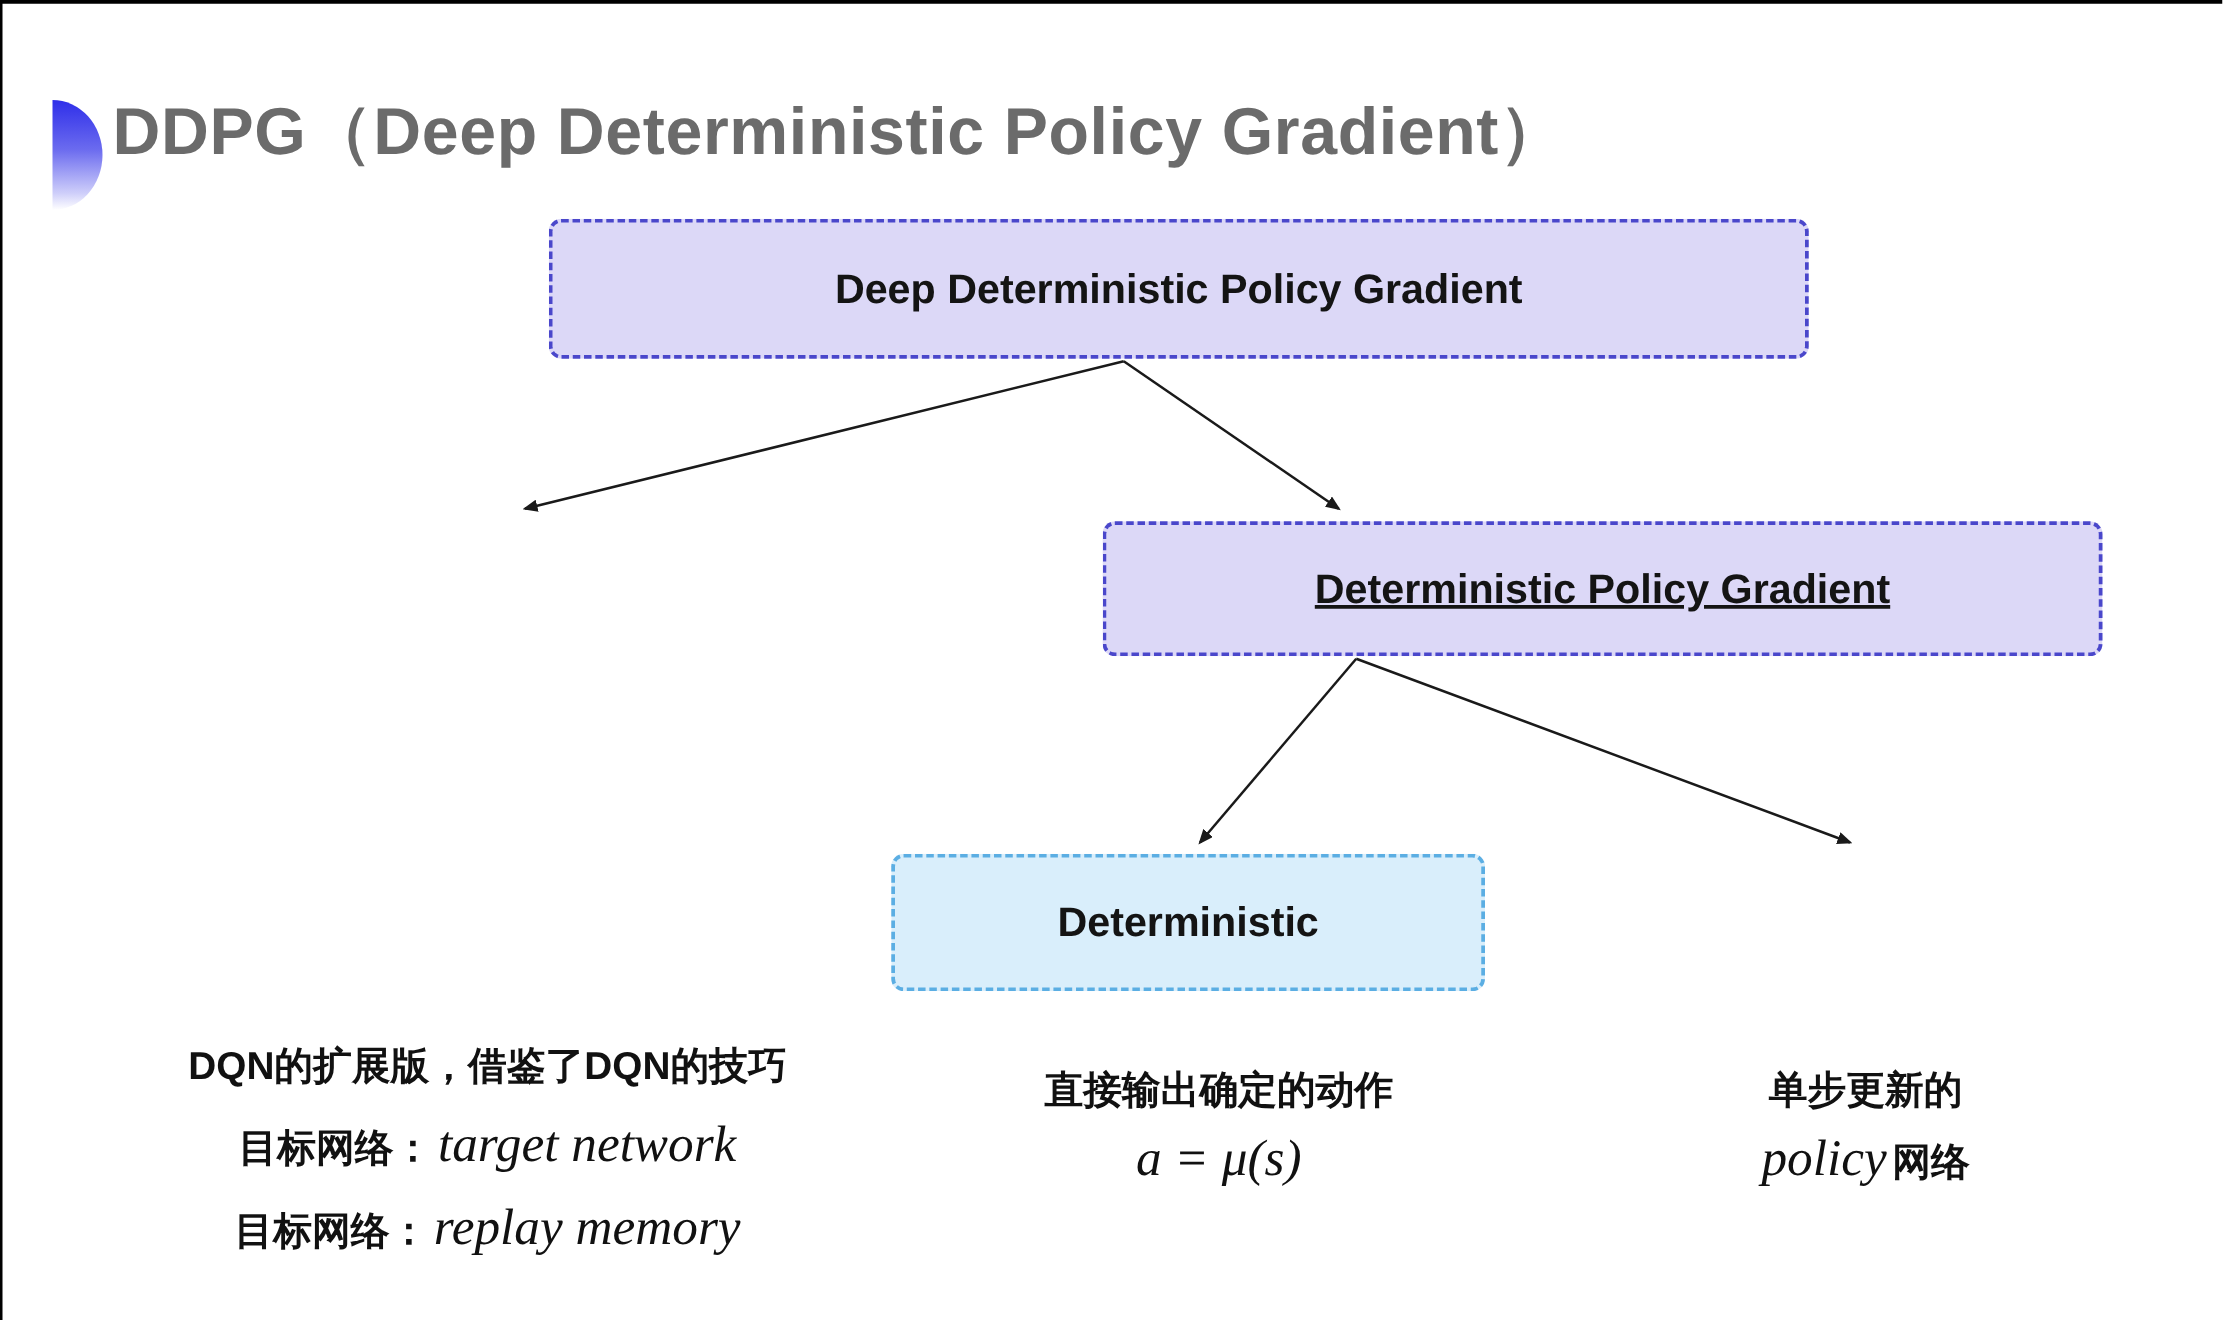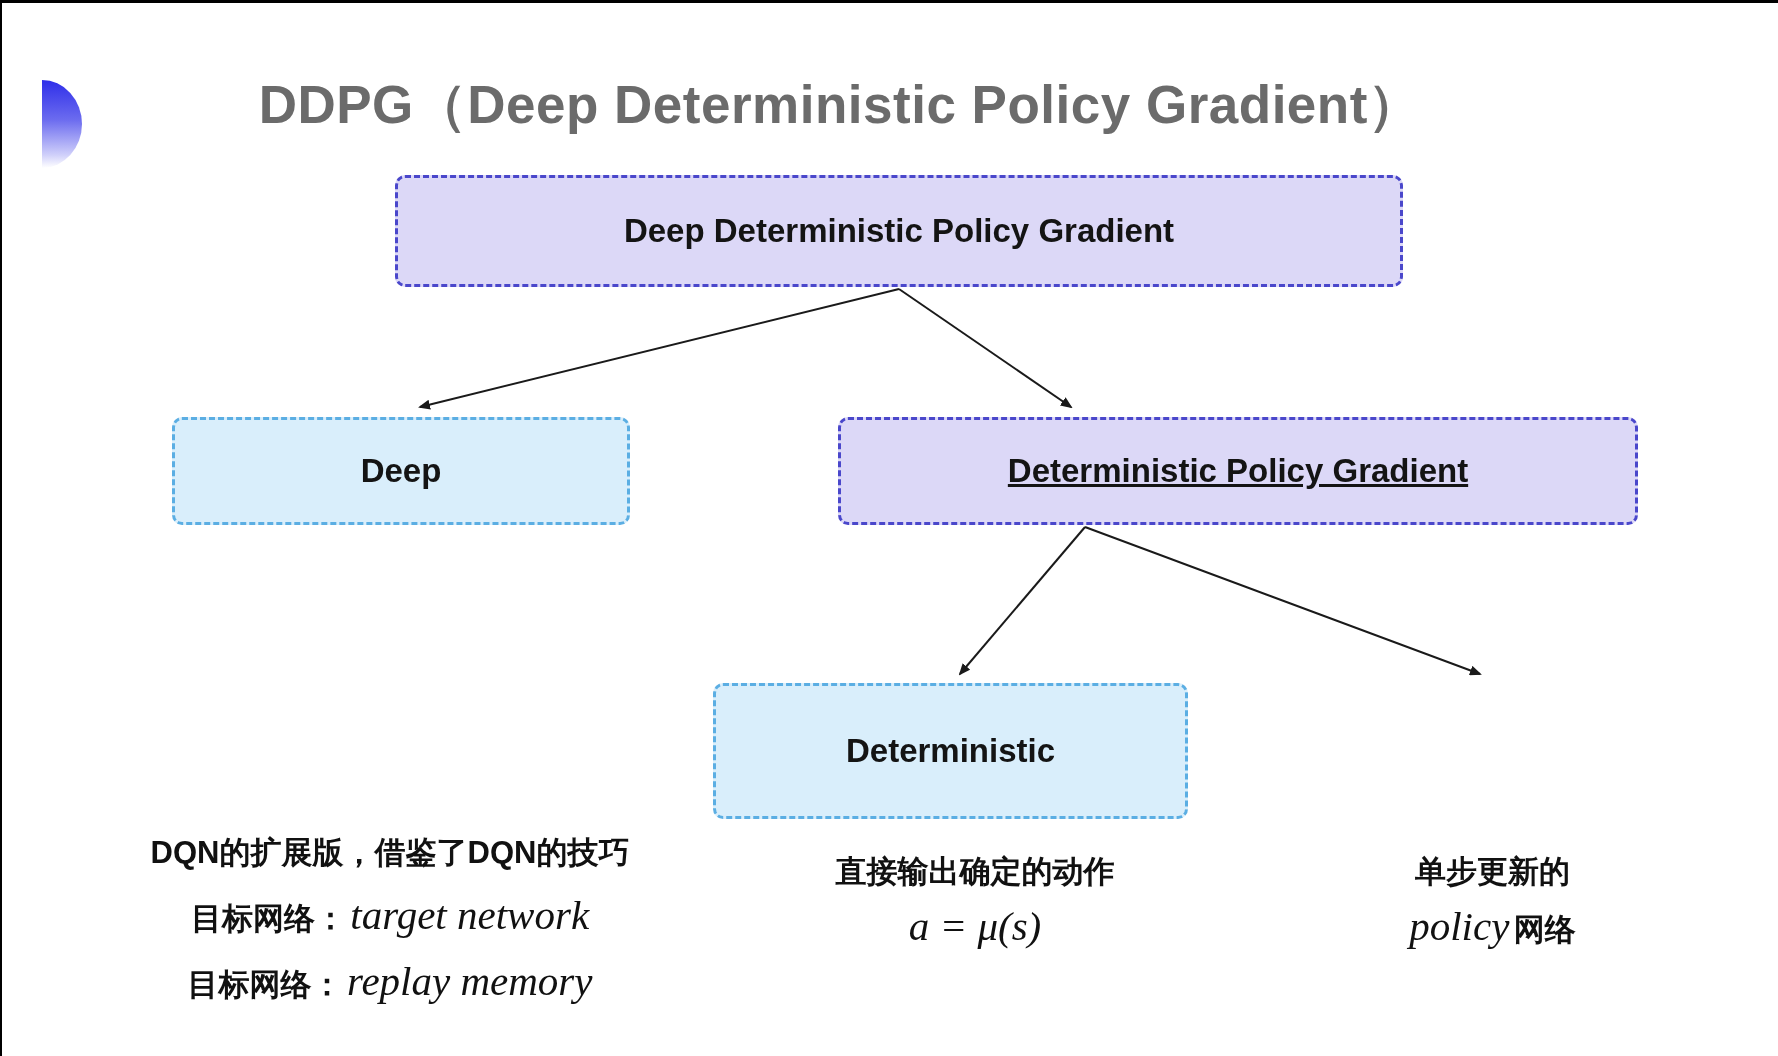--- a/index.html
+++ b/index.html
@@ -9,32 +9,32 @@
 
   
   .edge-top  { position:absolute; left:0; top:0; width:1778px; height:3px; background:#000; }
   .edge-left { position:absolute; left:0; top:0; width:2px; height:1056px; background:#000; }
 
   
   .title-bullet { position:absolute; left:42px; top:80px; width:40px; height:88px;
                   background:linear-gradient(180deg,#2e2ee9 0%,#6b6bef 45%,#cfcffa 85%,#ffffff 100%);
                   border-top-right-radius:100% 50%; border-bottom-right-radius:100% 50%; }
   .page-title { position:absolute; left:90px; top:70px; width:1500px;
-                font-size:53px; font-weight:600; color:#6b6b6b; letter-spacing:0.5px;text-align:center; }
+                font-size:53px; font-weight:600; color:#6b6b6b; letter-spacing:0.5px; }
 
   
   .node { position:absolute; display:flex; align-items:center; justify-content:center;
           border-radius:10px; font-size:33px; font-weight:600; color:#141414; }
-  .node-purple { background:#dcd8f7; border:3px dashed #4a47cb; }
+  .node-purple { background:#dcd8f7; border:3px dashed #4a47cb;margin-left:44px; }
   .node-cyan   { background:#d9eefb; border:3px dashed #5baee3; }
 
   #node-ddpg { left:395px;  top:175px; width:1008px; height:112px; }
   #node-deep { left:172px;  top:417px; width:458px;  height:108px; }
   #node-dpg  { left:838px;  top:417px; width:800px;  height:108px;text-decoration:underline; }
-  #node-det  { left:713px;  top:683px; width:475px;  height:136px;justify-content:center; }
+  #node-det  { left:713px;  top:683px; width:475px;  height:110px;justify-content:center; }
   #node-pg   { left:1260px; top:683px; width:463px;  height:110px; }
 
   #arrows { position:absolute; left:0; top:0; width:1778px; height:1056px; pointer-events:none; }
   #arrows line { stroke:#1a1a1a; stroke-width:2; }
 
   
   .note { position:absolute; text-align:center; color:#111; }
   .note .cjk  { font-size:31px; font-weight:600; }
   .note .math { font-family:"Liberation Serif", serif; font-style:italic; font-weight:500; font-size:41px; }
   .note-line { margin-bottom:17px; white-space:nowrap; }
@@ -64,23 +64,20 @@
     <line x1="899" y1="289" x2="420" y2="407" marker-end="url(#ah)"></line>
     <line x1="899" y1="289" x2="1071" y2="407" marker-end="url(#ah)"></line>
     <line x1="1085" y1="527" x2="960" y2="674" marker-end="url(#ah)"></line>
     <line x1="1085" y1="527" x2="1480" y2="674" marker-end="url(#ah)"></line>
   </svg>
 
   <div id="node-ddpg" class="node node-purple">
     <span>Deep Deterministic Policy Gradient</span>
   </div>
 
-  <div id="node-deep" class="node node-cyan">
-    <span>Deep</span>
-  </div>
 
   <div id="node-dpg" class="node node-purple">
     <span>Deterministic Policy Gradient</span>
   </div>
 
   <div id="node-det" class="node node-cyan">
     <span>Deterministic</span>
   </div>
 
 

